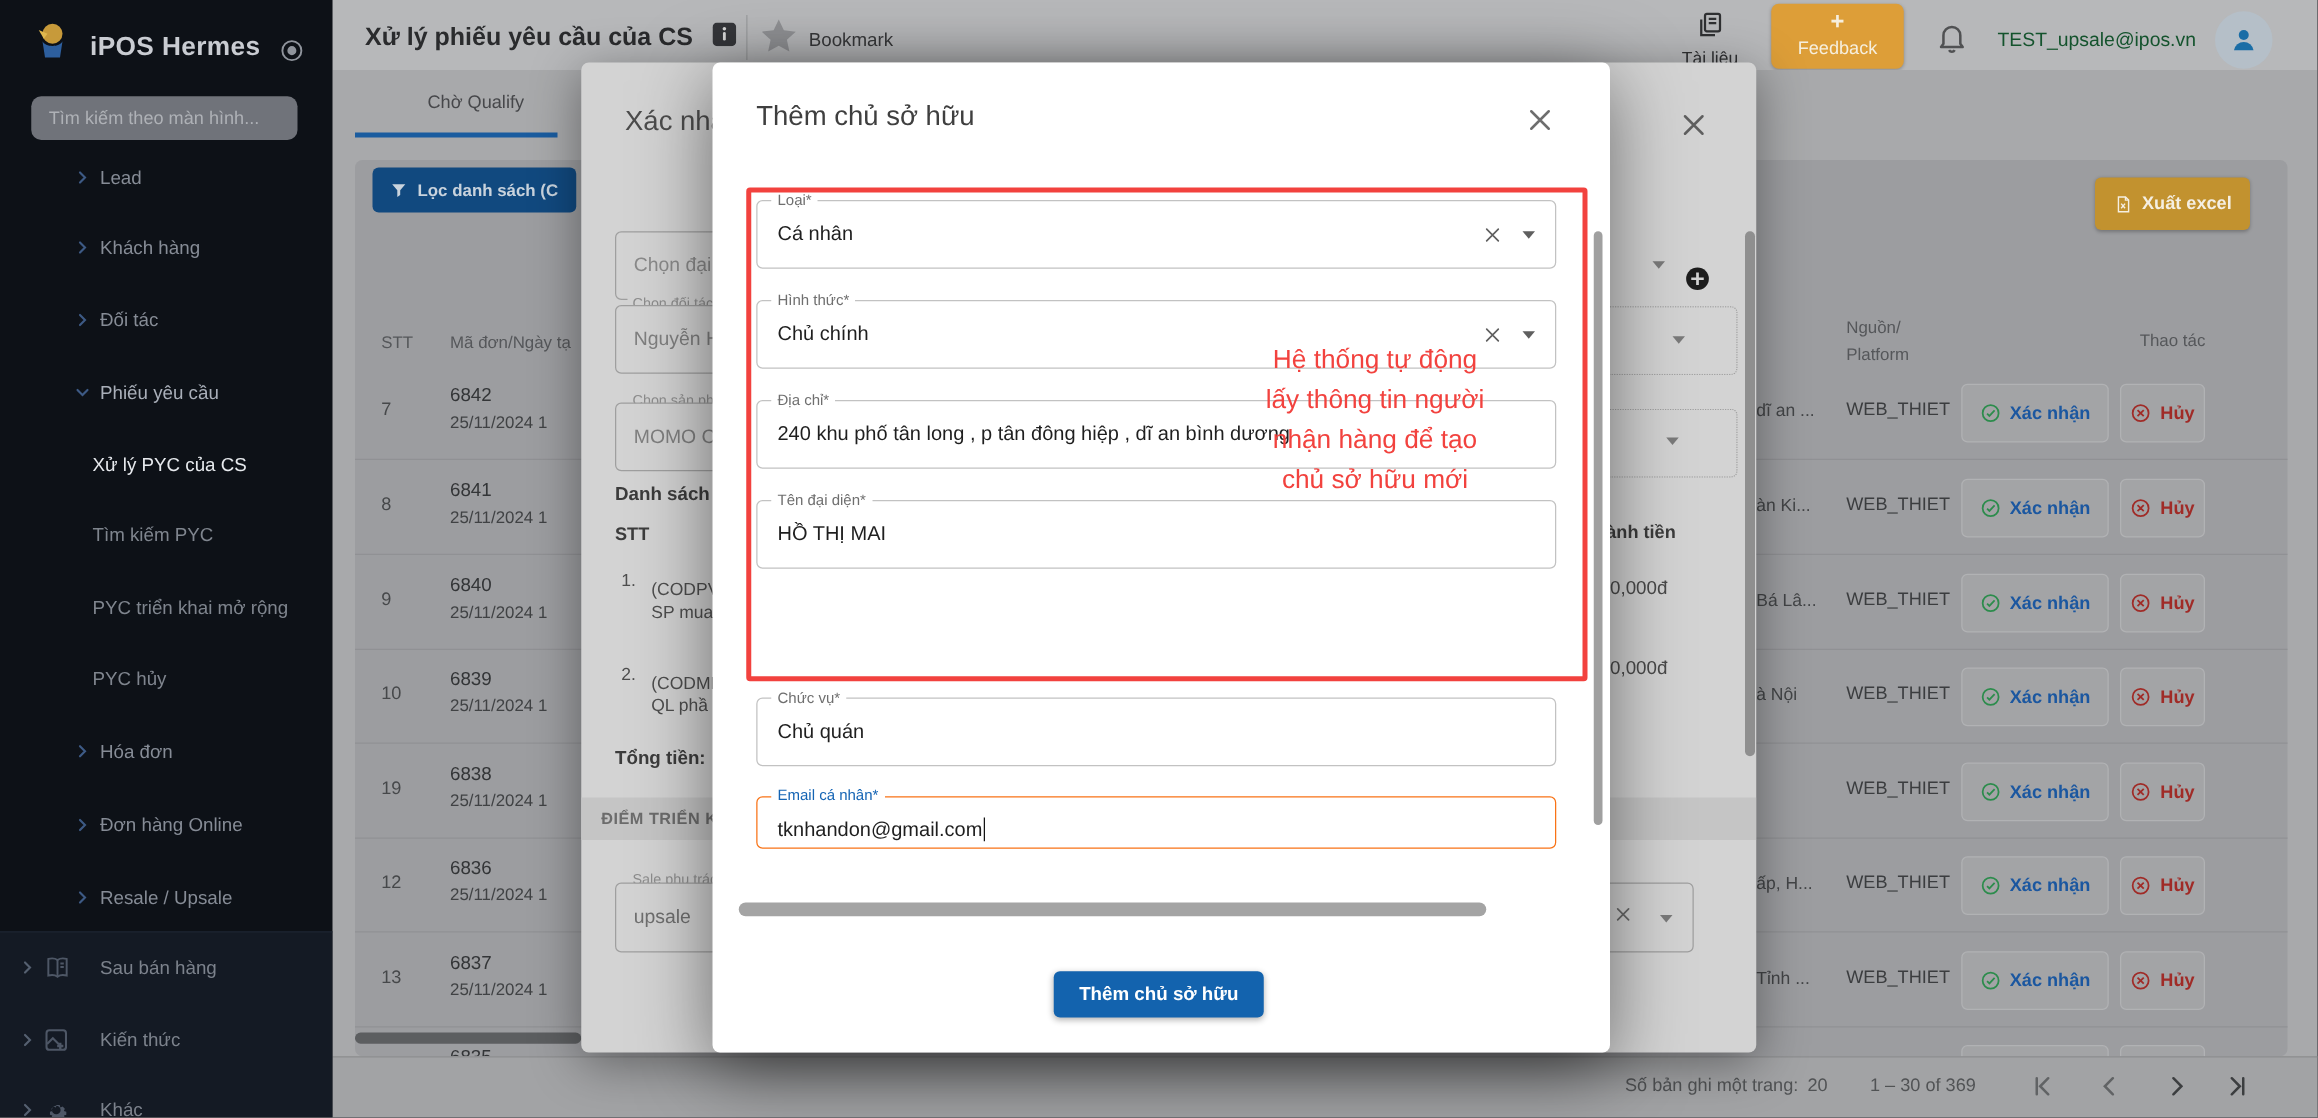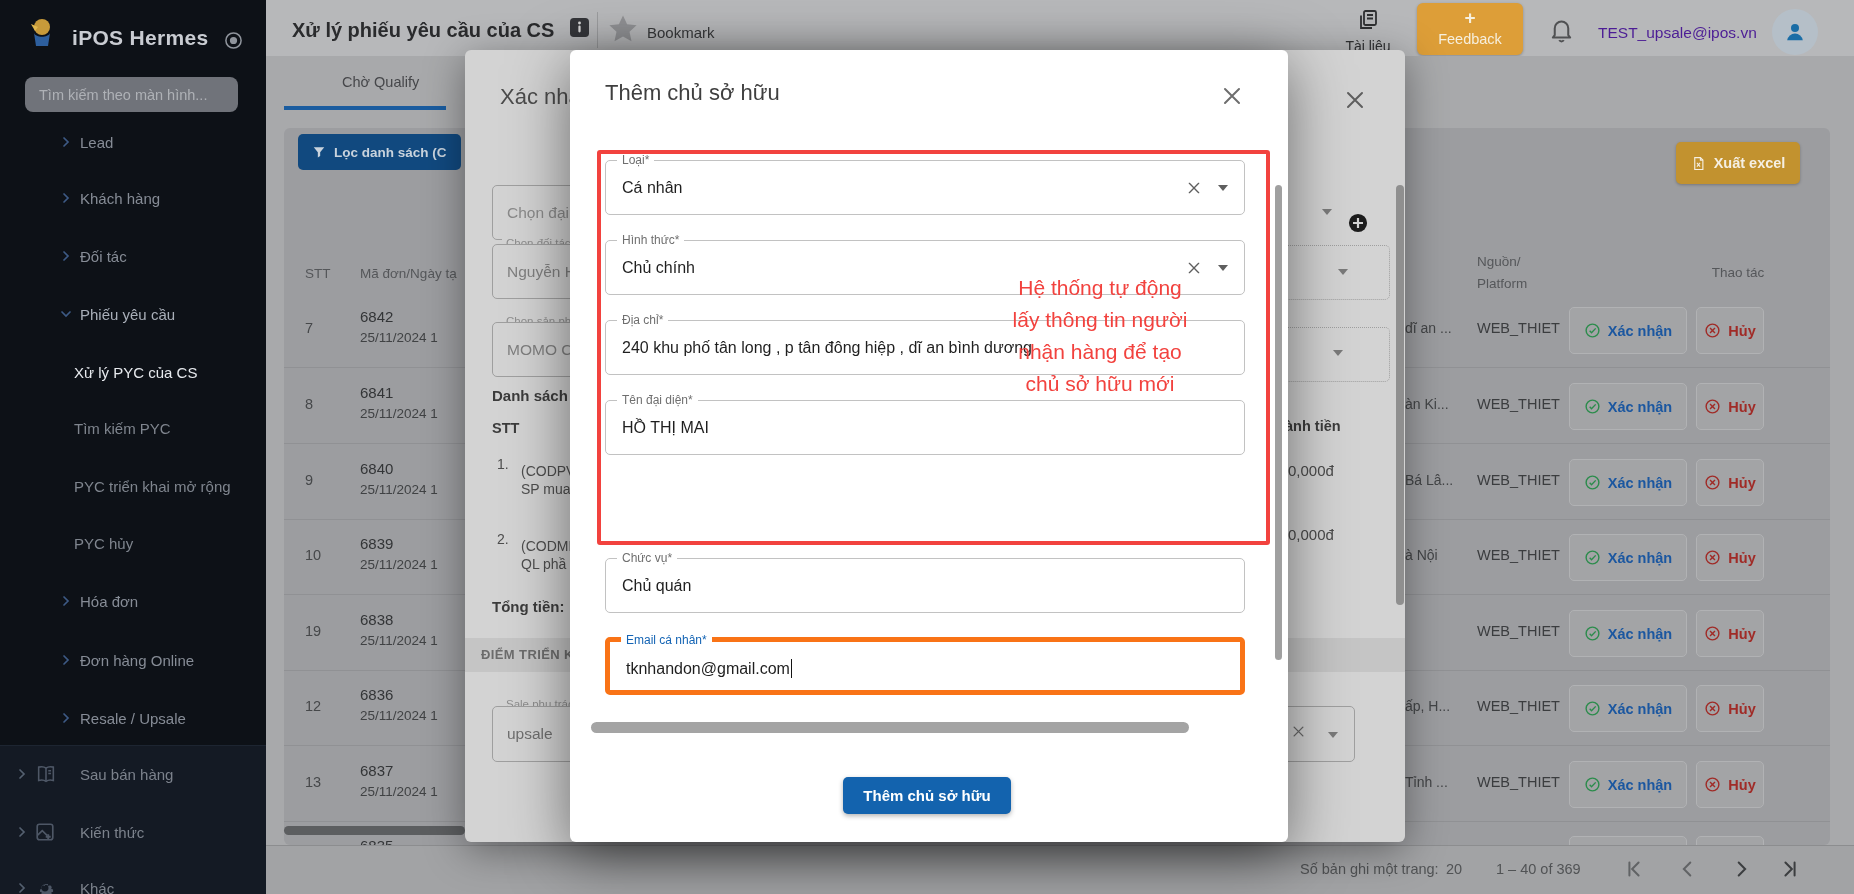--- a/index.html
+++ b/index.html
@@ -37,21 +37,21 @@
 .star-ic{position:absolute;left:340px;top:12px;color:#909194}
 .bookmark-lbl{position:absolute;left:381px;top:24px;font-size:15px;color:#37383a}
 .docs-wrap{position:absolute;left:1072px;top:8px;width:60px;text-align:center;color:#2f3032;cursor:pointer}
 .docs-wrap .dlbl{font-size:14px;margin-top:6px}
 .docs-wrap svg{margin:0 auto}
 .feedback-btn{position:absolute;left:1151px;top:3px;width:106px;height:52px;background:#dd9e38;border-radius:6px;
   color:#f6efde;text-align:center;cursor:pointer;box-shadow:0 1px 3px rgba(0,0,0,.25)}
 .feedback-btn .plus{font-size:19px;font-weight:bold;line-height:24px;margin-top:3px}
 .feedback-btn .flbl{font-size:14.5px;line-height:18px}
 .bell-ic{position:absolute;left:1282px;top:16px;color:#505153;cursor:pointer}
-.user-email{position:absolute;left:1332px;top:24px;font-size:15.5px;color:#4c1d95}
+.user-email{position:absolute;left:1332px;top:24px;font-size:15.5px;color:#14532d}
 .avatar{position:absolute;left:1506px;top:9px;width:46px;height:46px;border-radius:50%;background:#b5bfc8;
   display:flex;align-items:center;justify-content:center;color:#1a6da6;cursor:pointer}
 
 
 .content{position:absolute;left:266px;top:56px;width:1588px;height:838px;background:#a8a9ab;z-index:1}
 .tab{position:absolute;left:76px;top:18px;font-size:14.5px;color:#46474a;cursor:pointer}
 .tab-underline{position:absolute;left:18px;top:50px;width:162px;height:4px;background:#1a5c9f}
 .card{position:absolute;left:18px;top:72px;width:1546px;height:717px;background:#9c9da0;border-radius:6px}
 .filter-btn{position:absolute;left:14px;top:6px;height:36px;padding:0 14px;background:#11497f;border-radius:5px;
   display:flex;align-items:center;gap:8px;color:#c9d3dd;font-weight:bold;font-size:13.5px;cursor:pointer;white-space:nowrap}
@@ -101,21 +101,21 @@
 .modal1{position:absolute;left:570px;top:50px;width:718px;height:792px;background:#fff;border-radius:6px;
   box-shadow:0 14px 60px rgba(0,0,0,.5);z-index:20}
 .m1-title{position:absolute;left:35px;top:30px;font-size:22px;font-weight:500;color:#3f3f3f}
 .m1-close{position:absolute;left:650px;top:34px;color:#6e6e6e;cursor:pointer}
 .f{position:absolute;left:35px;width:640px;height:55px;border:1px solid #c2c2c2;border-radius:5px;background:#fff}
 .f .flabel{position:absolute;top:-8px;left:11px;background:#fff;padding:0 5px;font-size:12px;color:#6f6f6f;white-space:nowrap}
 .f .fvalue{position:absolute;left:16px;top:0;line-height:53px;font-size:16px;color:#1f1f1f;white-space:nowrap}
 .f .fclear{position:absolute;right:42px;top:19px;color:#5f5f5f;cursor:pointer}
 .f .fcaret{position:absolute;right:16px;top:24px;width:0;height:0;border-left:5px solid transparent;
   border-right:5px solid transparent;border-top:6px solid #5f5f5f;cursor:pointer}
-.f.focused{border:5px solid #f97316;height:58px}
+.f.focused{border:1px solid #f97316;height:42px}
 .f.focused .flabel{color:#1464b4;top:-9px}
 .dial{position:absolute;left:14px;top:14px;height:27px;background:#ededed;border-radius:4px;
   display:flex;align-items:center;gap:7px;padding:0 9px;cursor:pointer}
 .dial .dcode{font-size:14px;color:#212121}
 .dial .dcaret{width:0;height:0;border-left:4px solid transparent;border-right:4px solid transparent;border-top:5px solid #757575}
 .flag{position:relative;width:21px;height:14px;background:#da251d;border-radius:2px;display:flex;align-items:center;justify-content:center}
 .phone-val{position:absolute;left:108px;top:0;line-height:53px;font-size:16px;color:#212121}
 .cursor{display:inline-block;width:1.5px;height:19px;background:#141414;vertical-align:-4px;margin-left:1px;
   animation:blink 1.1s steps(1) infinite}
 @keyframes blink{50%{opacity:0}}
@@ -534,21 +534,21 @@
           </span>
       </div>
     </div>
 
     <div class="hscroll"></div>
     <div class="vscroll-page"></div>
 
     <div class="pagebar">
       <span class="pg" style="left:1034px;top:15px">Số bản ghi một trang:</span>
       <span class="pg" style="left:1180px;top:15px">20</span>
-      <span class="pg" style="left:1230px;top:15px">1 – 40 of 369</span>
+      <span class="pg" style="left:1230px;top:15px">1 – 30 of 369</span>
       <span class="pg-ic" style="left:1357px">
           <svg width="22" height="22" viewBox="0 0 24 24" fill="none" stroke="currentColor" stroke-width="2.2" stroke-linecap="round">
             <path d="M7 5v14M17 5l-7 7 7 7"></path>
           </svg>
         </span>
       <span class="pg-ic" style="left:1411px">
           <svg width="22" height="22" viewBox="0 0 24 24" fill="none" stroke="currentColor" stroke-width="2.2" stroke-linecap="round">
             <path d="M14.5 5l-7 7 7 7"></path>
           </svg>
         </span>

